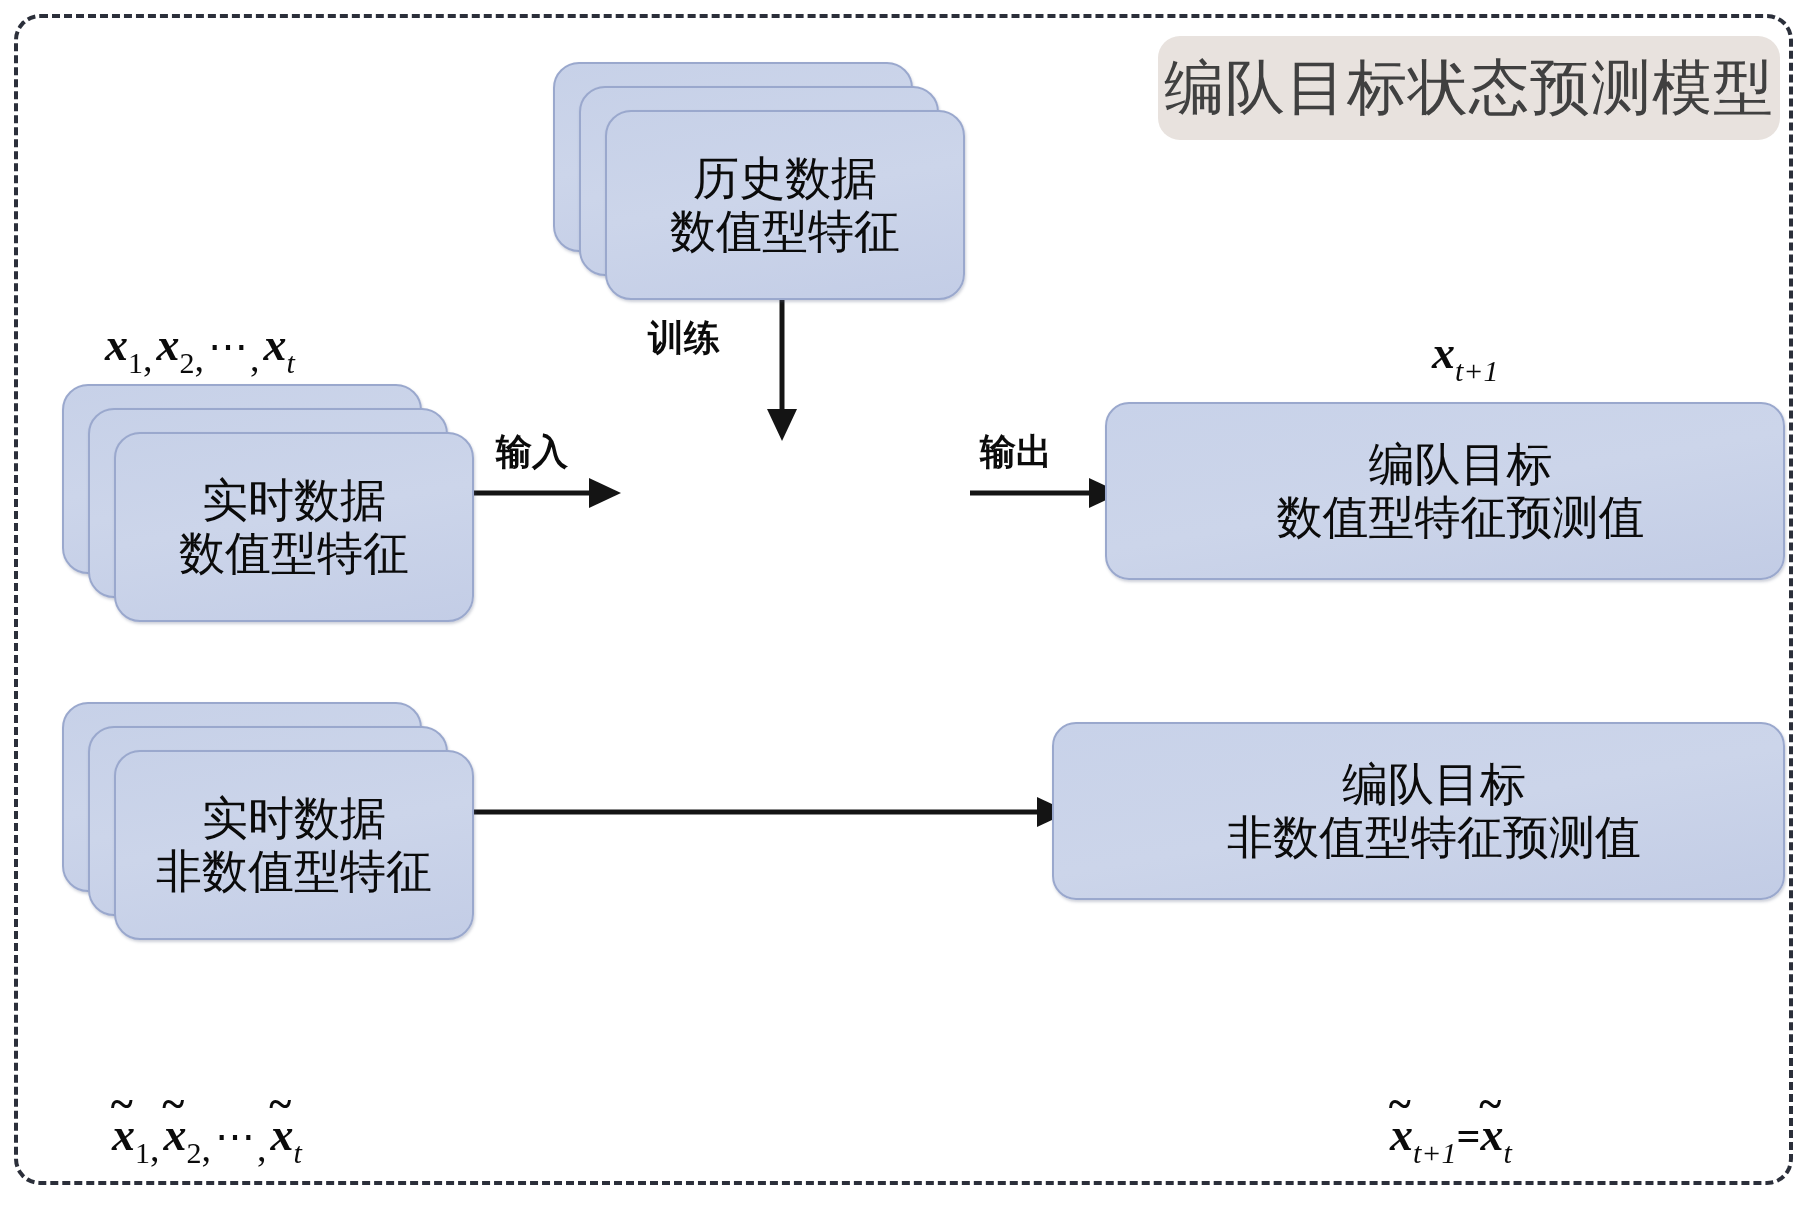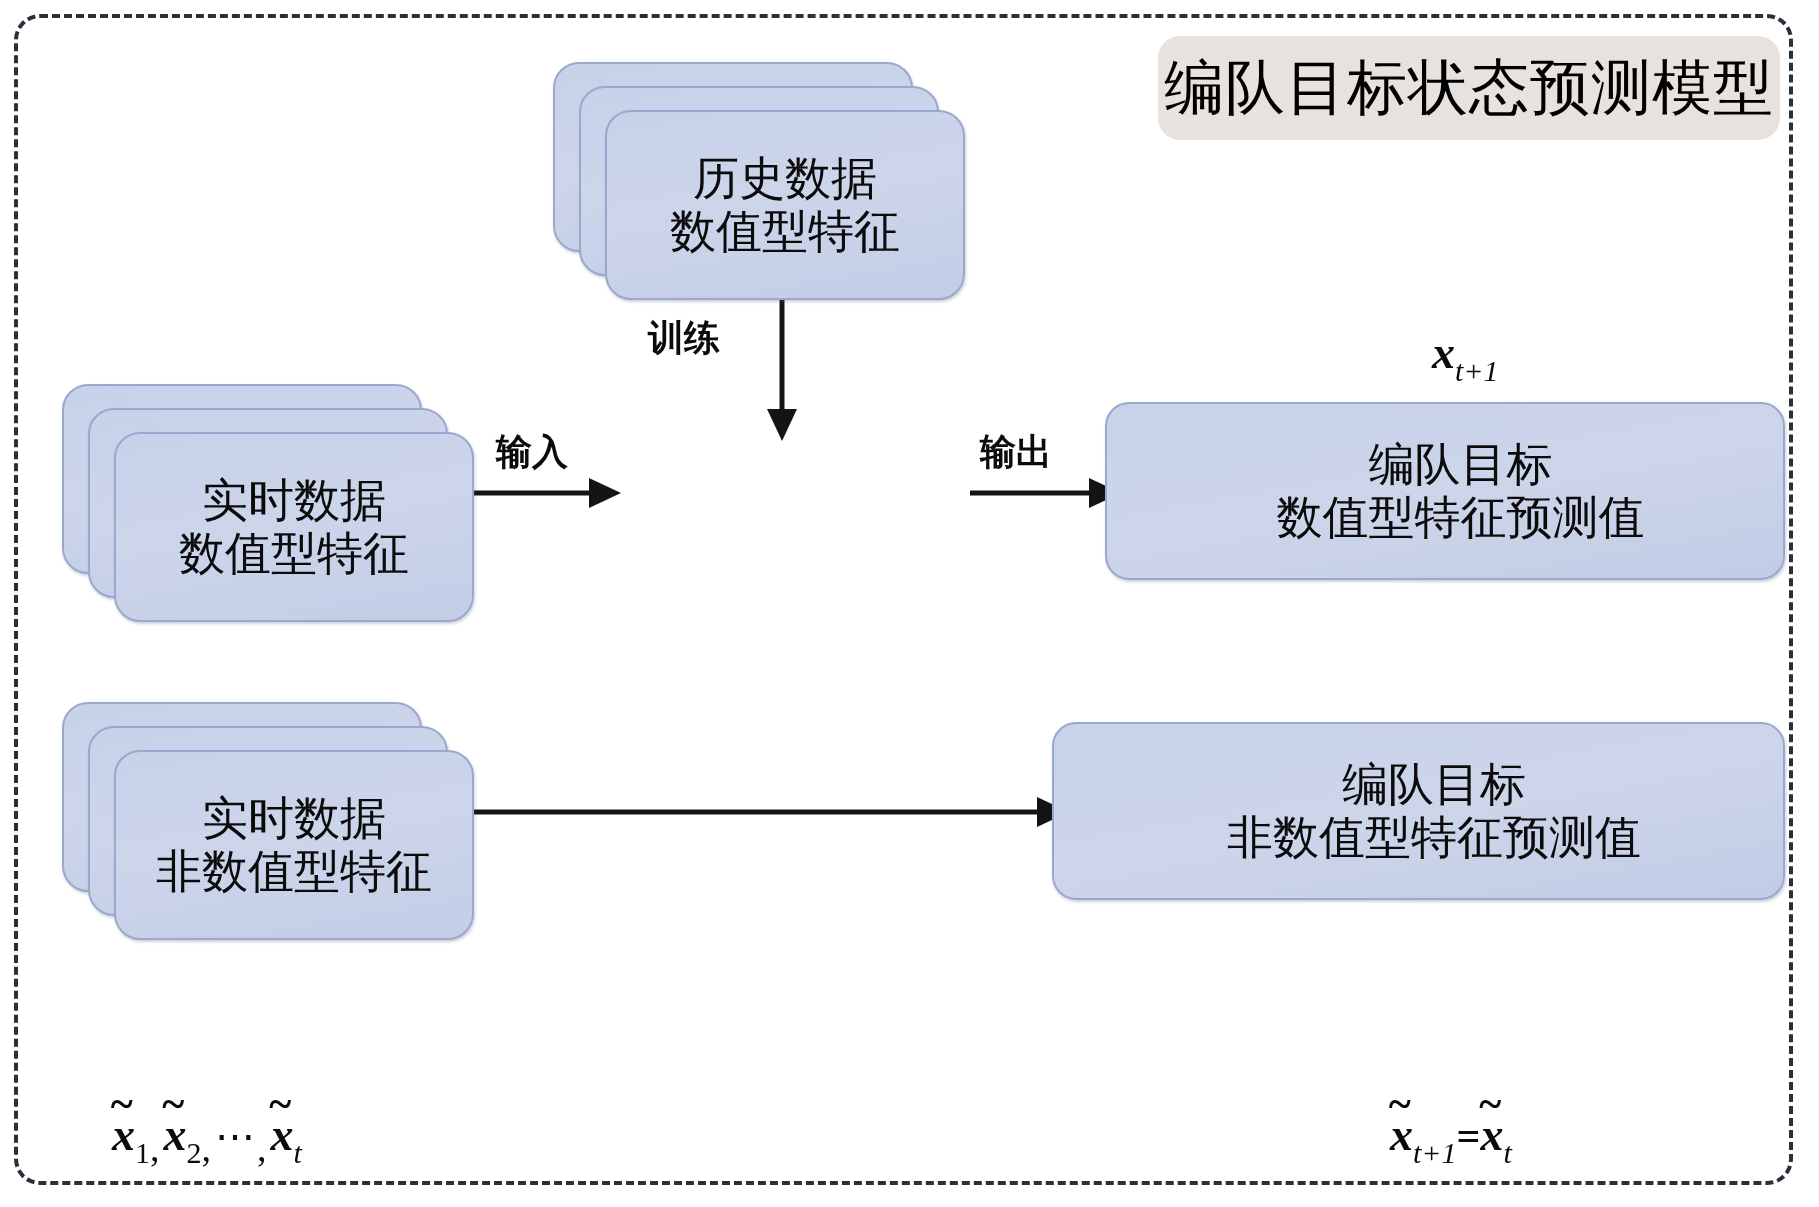--- a/index.html
+++ b/index.html
@@ -34,21 +34,21 @@
     left: 1158px; top: 36px;
     width: 622px; height: 104px;
     background: #e8e2de;
     border-radius: 22px;
     display: flex;
     align-items: center;
     justify-content: center;
   }
   .title-banner .title-text {
     font-size: 60px;
-    color: #000000;
+    color: #404040;
     letter-spacing: 1px;
     white-space: nowrap;
     line-height: 1;
   }
 
   
   .stack {
     position: absolute;
   }
   .stack .layer {
@@ -244,20 +244,26 @@
   </div>
 
   <div class="edge-label" style="left:496px; top:434px;">
     <span>输入</span>
   </div>
 
   <div class="edge-label" style="left:980px; top:434px;">
     <span>输出</span>
   </div>
 
+  <div class="math" style="left:105px; top:322px;">
+    <span class="v">x</span><span class="sub"><span class="num">1</span></span><span class="punc">,</span>
+    <span class="v">x</span><span class="sub"><span class="num">2</span></span><span class="punc">,</span>
+    <span class="dots">⋯</span><span class="punc">,</span>
+    <span class="v">x</span><span class="sub">t</span>
+  </div>
 
   <div class="math" style="left:1432px; top:330px;">
     <span class="v">x</span><span class="sub">t+1</span>
   </div>
 
   <div class="math" style="left:112px; top:1112px;">
     <span class="v"><span class="tilde">~</span><span>x</span></span><span class="sub"><span class="num">1</span></span><span class="punc">,</span>
     <span class="v"><span class="tilde">~</span><span>x</span></span><span class="sub"><span class="num">2</span></span><span class="punc">,</span>
     <span class="dots">⋯</span><span class="punc">,</span>
     <span class="v"><span class="tilde">~</span><span>x</span></span><span class="sub">t</span>

